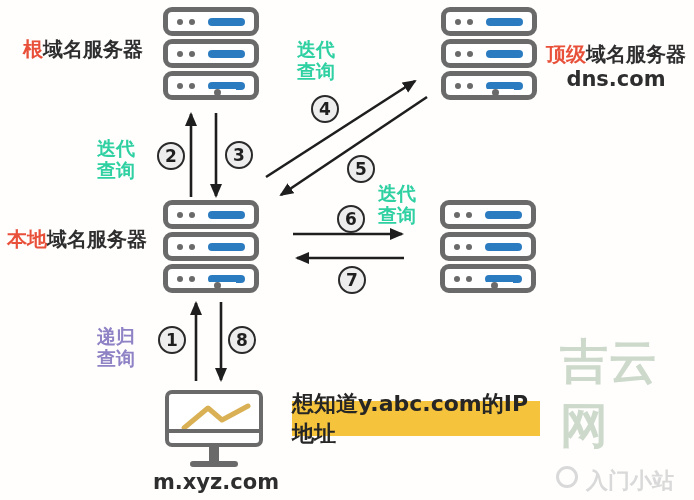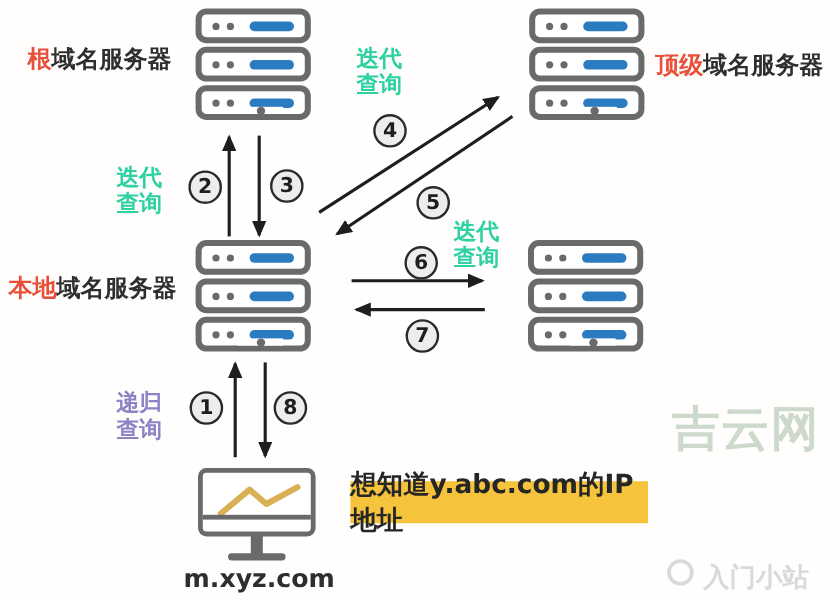--- a/index.html
+++ b/index.html
@@ -55,21 +55,21 @@
   .stand-b{position:absolute;left:190px;top:461px;width:48px;height:6px;border-radius:3px;background:var(--gray,#6a6a6a);}
 
   
   .callout{
     position:absolute;left:292px;top:401px;width:248px;height:35px;
     background:var(--yellow,#f6c33c);display:flex;align-items:center;justify-content:center;
     font-weight:bold;font-size:22px;color:#262626;
   }
 
   
-  .wm-green{position:absolute;left:560px;top:330px;font-size:40px;font-weight:bold;
+  .wm-green{position:absolute;left:560px;top:330px;font-size:48px;font-weight:bold;
     color:var(--wm-green,#ccd9cb);letter-spacing:1px;}
   .wm-gray{position:absolute;left:586px;top:466px;font-size:22px;color:var(--wm-gray,#d9d9d9);font-weight:bold;}
   .wm-logo{position:absolute;left:556px;top:466px;width:22px;height:22px;border-radius:50%;
     border:3px solid var(--wm-gray,#d9d9d9);box-sizing:border-box;}
 </style>
 </head>
 <body>
 
 <div class="stage">
 
@@ -136,20 +136,21 @@
         <span class="dot"></span>
         <span class="dot"></span>
         <span class="bar"></span>
       <div class="srv-gap">
           <span class="gap-dot"></span>
         </div>
     </div>
   </div>
   <div class="node-label" style="left:540px;top:42px;width:152px;">
     <div><span class="hl">顶级</span><span>域名服务器</span></div>
+    <div class="domain">dns.com</div>
   </div>
 
   <div class="server" style="left:163px;top:200px;">
     <div class="srv-unit">
         <span class="dot"></span>
         <span class="dot"></span>
         <span class="bar"></span>
       </div>
     <div class="srv-unit">
         <span class="dot"></span>
@@ -158,21 +159,21 @@
       </div>
     <div class="srv-unit">
         <span class="dot"></span>
         <span class="dot"></span>
         <span class="bar"></span>
       <div class="srv-gap">
           <span class="gap-dot"></span>
         </div>
     </div>
   </div>
-  <div class="node-label" style="left:0px;top:228px;width:154px;">
+  <div class="node-label" style="left:0px;top:228px;width:154px;font-family:Liberation Mono, monospace;">
     <div><span class="hl">本地</span><span>域名服务器</span></div>
   </div>
 
   <div class="server" style="left:440px;top:200px;">
     <div class="srv-unit">
         <span class="dot"></span>
         <span class="dot"></span>
         <span class="bar"></span>
       </div>
     <div class="srv-unit">

